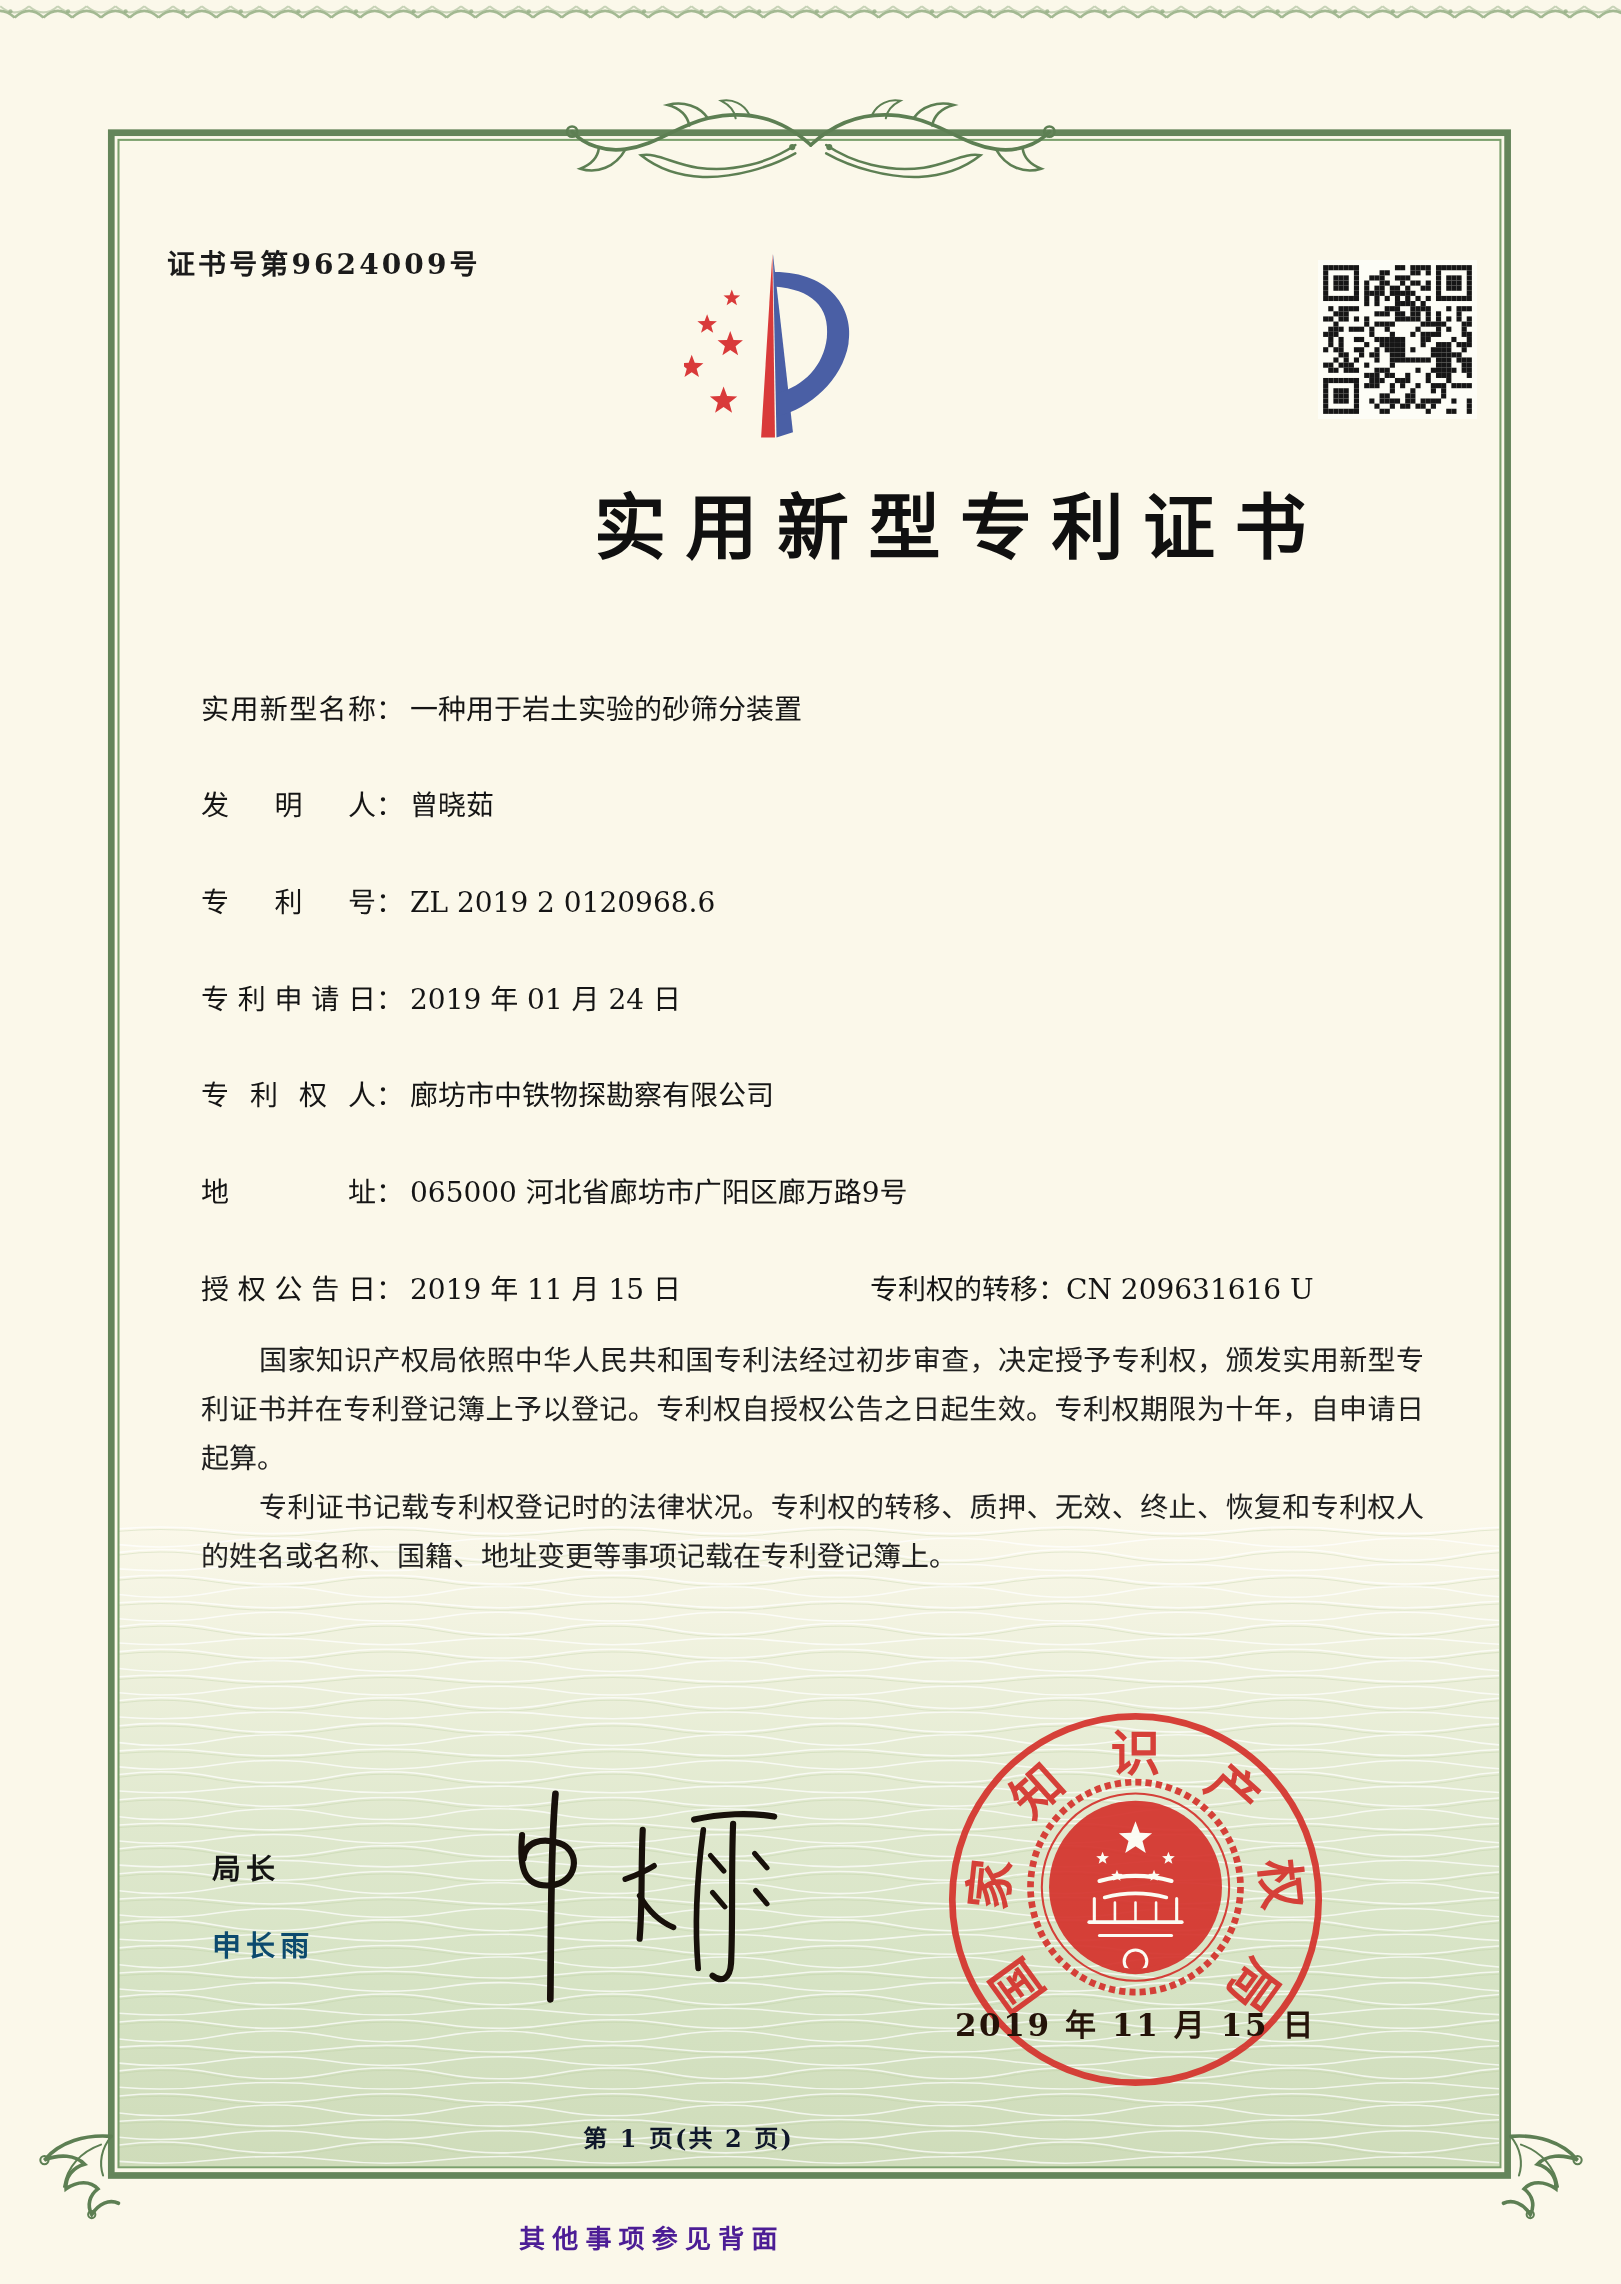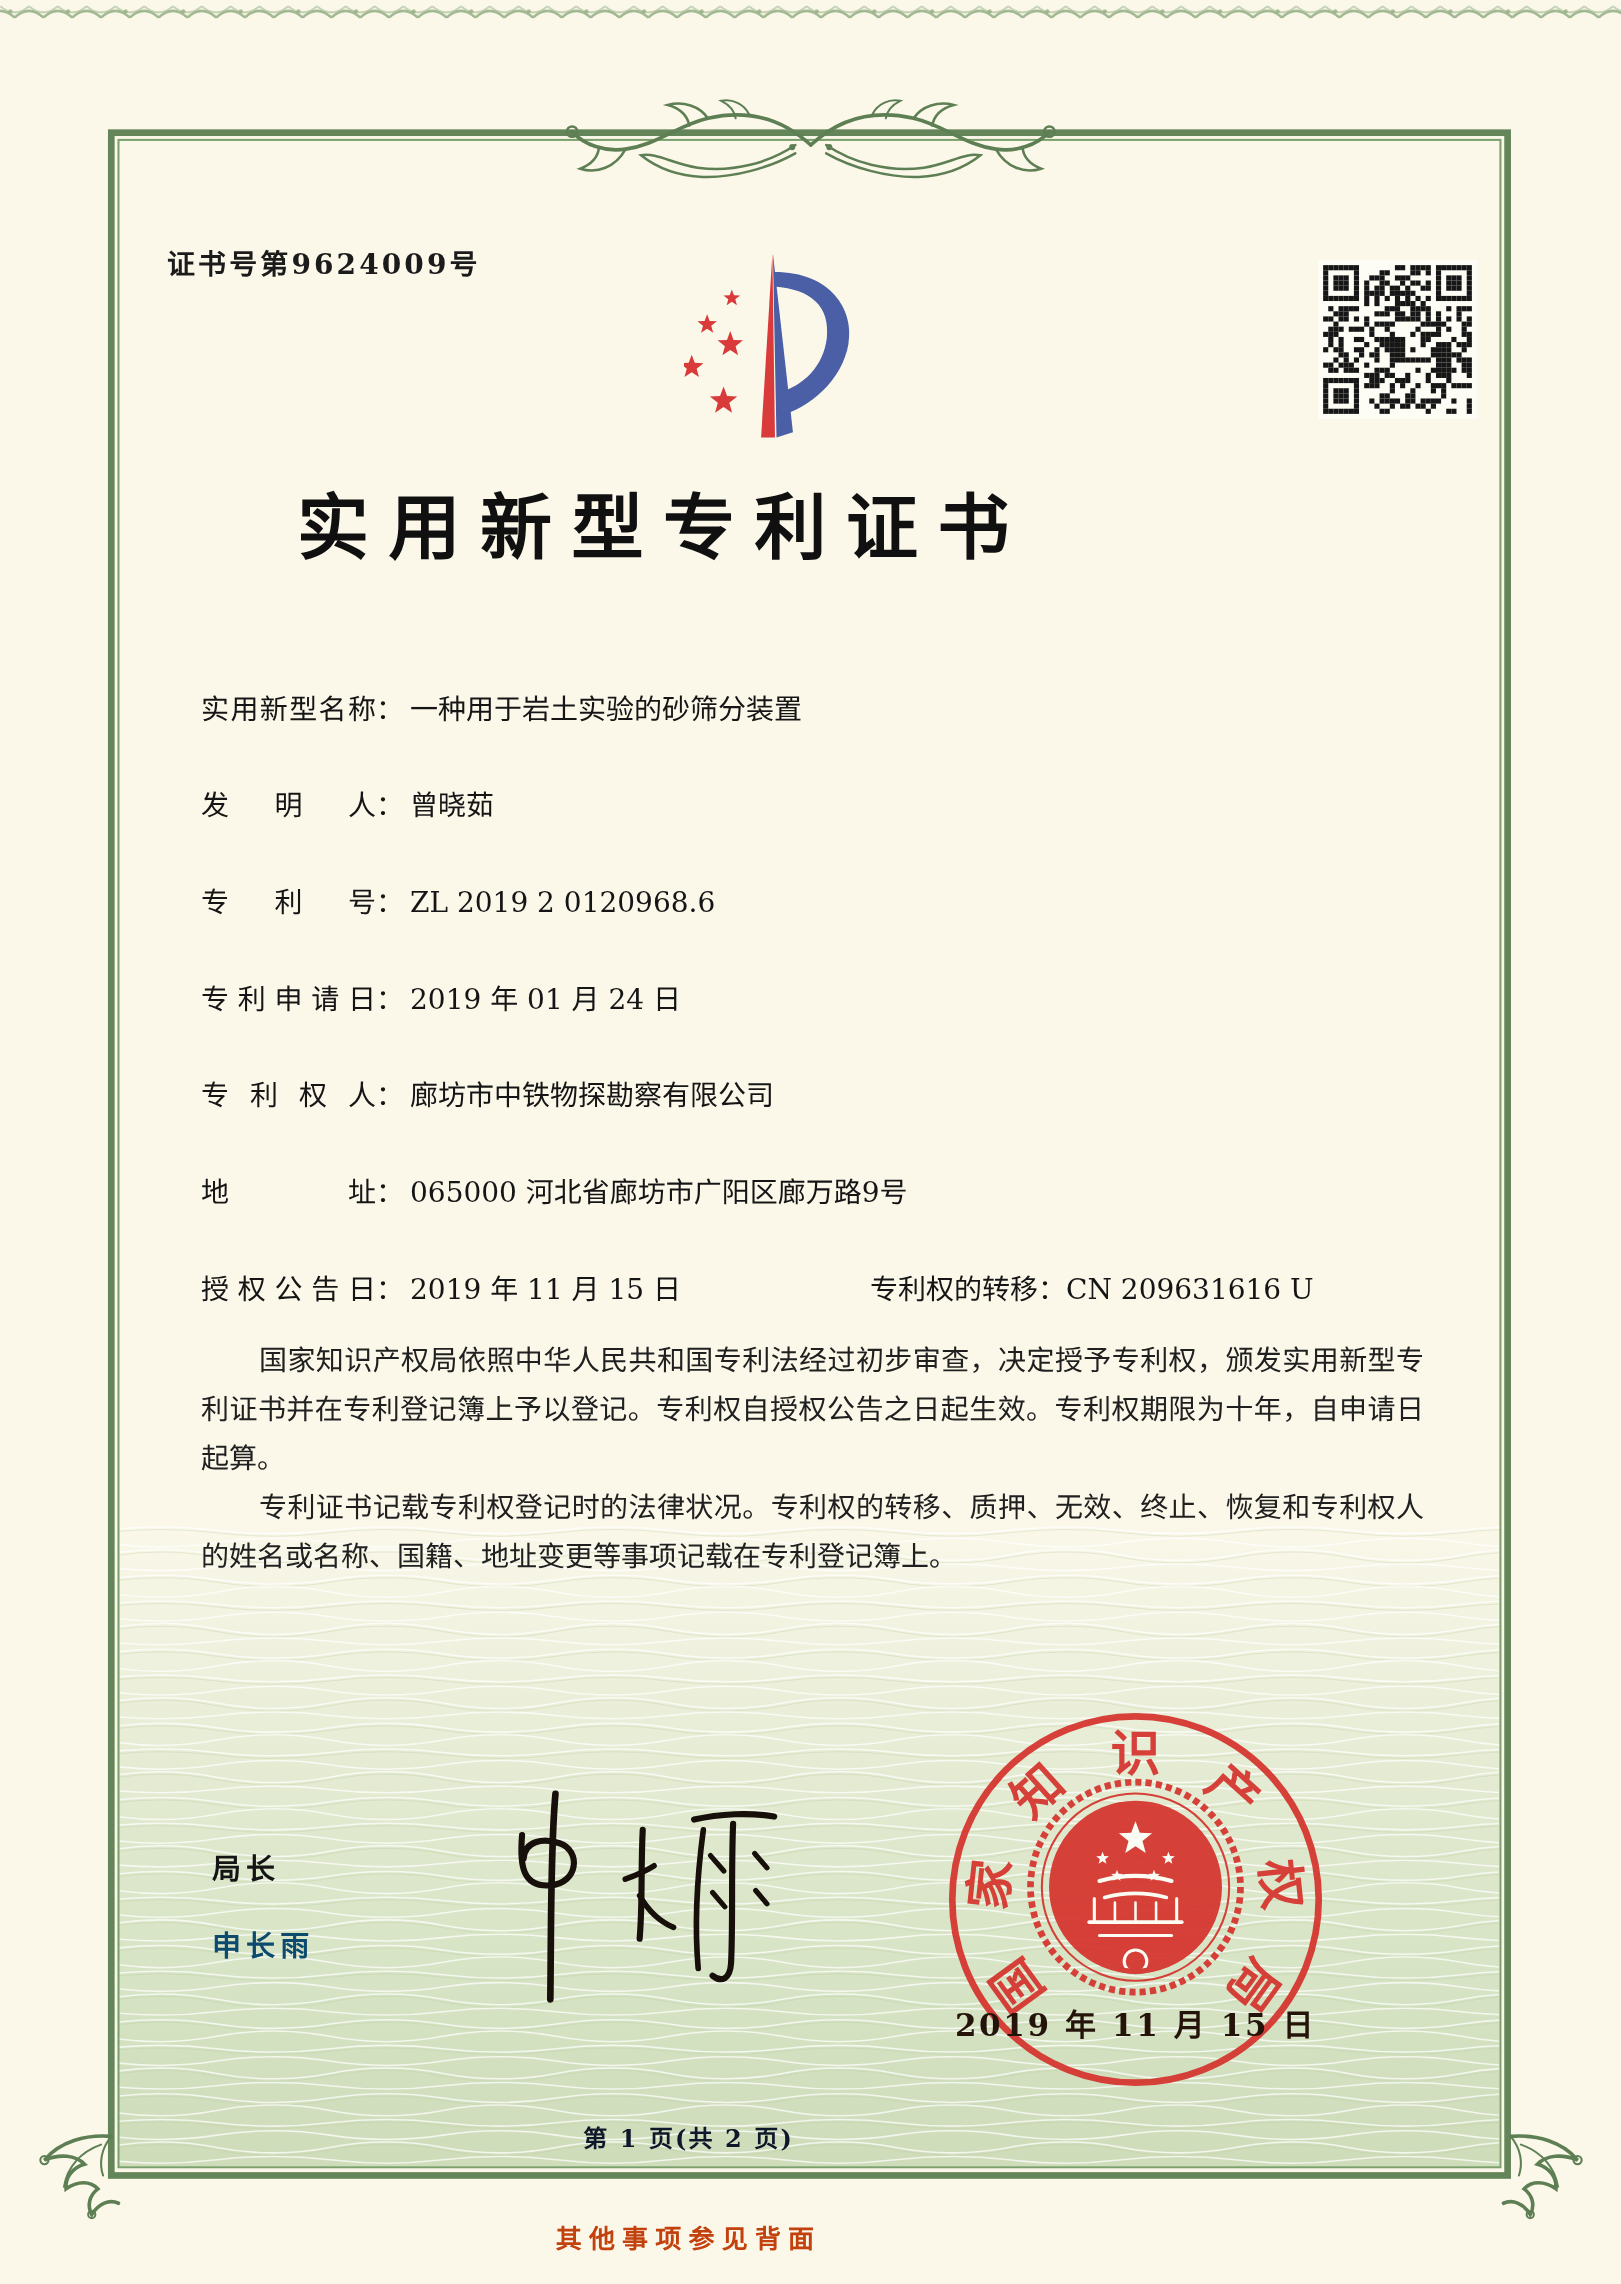--- a/index.html
+++ b/index.html
@@ -21,21 +21,21 @@
       rgba(214,227,196,.35) 22%,
       rgba(214,227,196,.75) 48%,
       #d6e3c4 72%,
       #cfdcba 100%);
   }
   #waves-svg{position:absolute;left:0;top:0;}
   
   .content{position:absolute;left:0;top:0;width:100%;height:100%;z-index:3;}
   .cert-no{left:167px;top:242px;font-size:28px;letter-spacing:3.1px;color:#1b1b1b;}
   .title{
-    left:0;top:469px;width:1326px;text-align:center;
+    left:0;top:469px;width:1326px;text-align:right;
     font-size:72px;font-weight:bold;letter-spacing:19.5px;color:#101010;
   }
   .frow{position:absolute;left:201px;height:37px;font-size:28px;white-space:nowrap;color:#151515;}
   .jlabel{display:inline-flex;width:175px;justify-content:space-between;vertical-align:top;}
   .colon{margin:0 1px 0 0;}
   .fval{margin-left:5px;}
   .grant2{position:absolute;left:669px;top:0;white-space:nowrap;}
   .paras{
     position:absolute;left:201px;top:1336px;width:1223px;
     font-size:28px;line-height:49px;text-align:justify;color:#202020;
@@ -43,21 +43,21 @@
   .paras p{margin:0;text-indent:58px;}
   .signer-title{left:212px;top:1845px;font-size:29px;letter-spacing:5.1px;color:#141414;}
   .signer-name{left:212px;top:1922px;font-size:29px;letter-spacing:5.1px;color:#0c4a6e;}
   #signature-svg{position:absolute;left:473px;top:1758px;z-index:4;}
   #seal-svg{position:absolute;left:942px;top:1706px;z-index:4;mix-blend-mode:multiply;opacity:.93;}
   .seal-date{
     left:942px;top:2000px;width:387px;text-align:center;z-index:5;
     font-size:31px;letter-spacing:2.6px;color:#241309;font-weight:bold;
   }
   .page-info{left:519px;top:2119px;width:339px;text-align:center;font-size:24px;letter-spacing:2.1px;color:#0f172a;z-index:3;}
-  .back-note{left:519px;top:2218px;width:339px;text-align:center;font-size:26px;letter-spacing:7.2px;color:#c2410c;}
+  .back-note{left:519px;top:2218px;width:339px;text-align:left;font-size:26px;letter-spacing:7.2px;color:#4c1d95;}
   #qr-box{position:absolute;left:1318px;top:260px;width:159px;height:159px;background:#fdfdf6;}
   #logo-svg{position:absolute;left:684px;top:243px;}
 </style>
 </head>
 <body>
 
 <div class="page">
 
   <div id="grad-band">
     <svg id="waves-svg" width="1380" height="644" viewBox="0 0 2683 1252">

